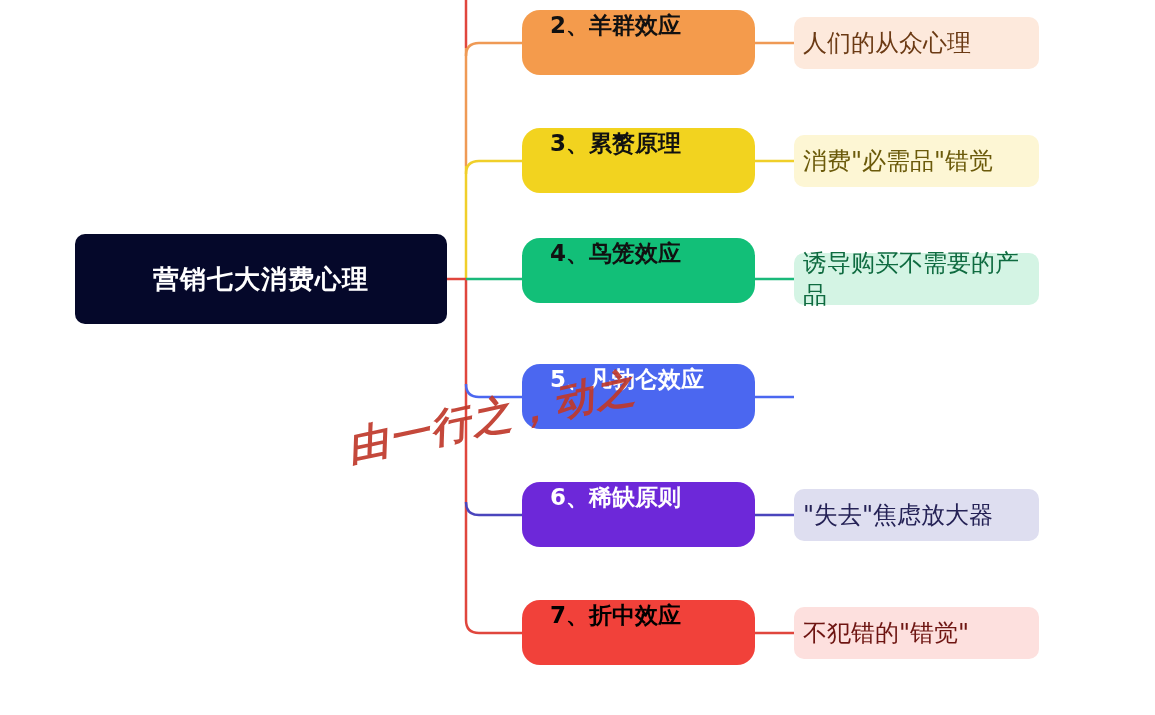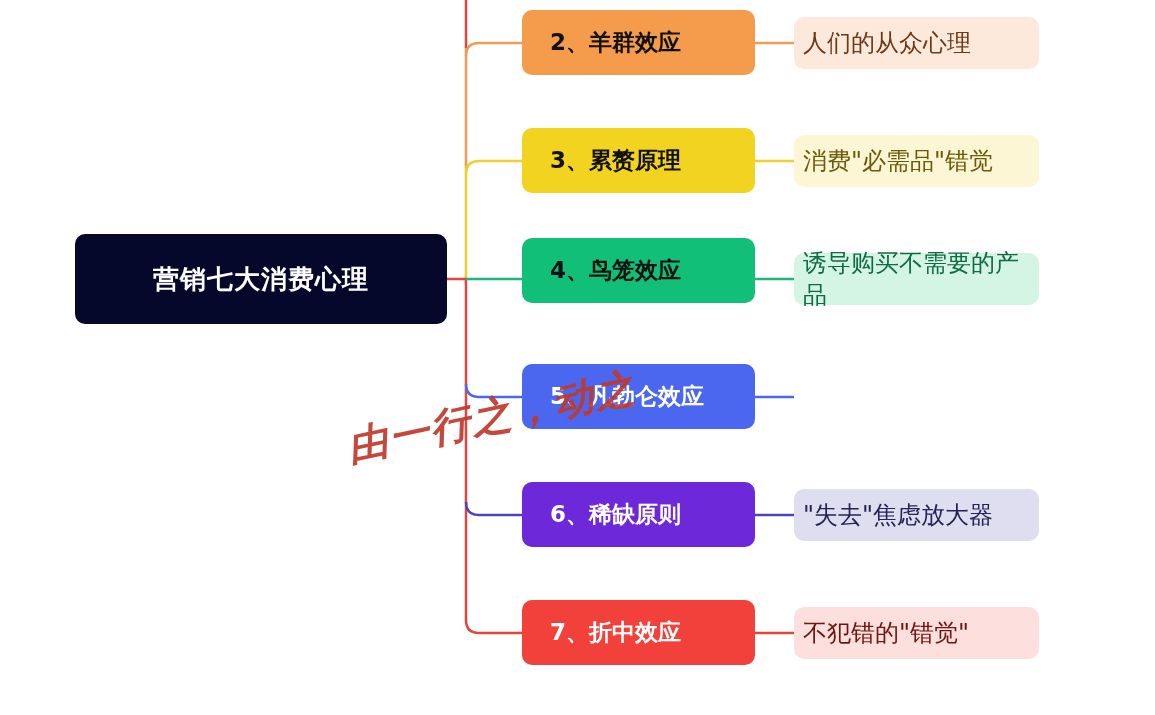--- a/index.html
+++ b/index.html
@@ -36,23 +36,22 @@
       color: #ffffff;
       font-size: 26px;
       font-weight: bold;
       letter-spacing: 1px;
     }
     .branch {
       position: absolute;
       left: 522px;
       width: 233px;
       height: 65px;
-      border-radius: 10px;
+      border-radius: 18px;
       display: flex;
-      align-items: center;
       padding-left: 28px;
       box-sizing: border-box;
       font-size: 23px;
       font-weight: bold;
     }
     .leaf {
       position: absolute;
       left: 794px;
       width: 245px;
       height: 52px;
@@ -145,21 +144,21 @@
     <span>5、凡勃仑效应</span>
   </div>
 
   <div class="branch" style="top:482px; background:#6d28d9; color:#ffffff;">
     <span>6、稀缺原则</span>
   </div>
   <div class="leaf" style="top:489px; background:#dedef0; color:#252256;">
     <span>"失去"焦虑放大器</span>
   </div>
 
-  <div class="branch" style="top:600px; background:#f1413a; color:#ffffff;">
+  <div class="branch" style="top:600px; background:#f1413a; color:#000000;">
     <span>7、折中效应</span>
   </div>
   <div class="leaf" style="top:607px; background:#fde0de; color:#6e1512;">
     <span>不犯错的"错觉"</span>
   </div>
 
   <div class="watermark">由一行之，动之</div>
 
 </div>
 

